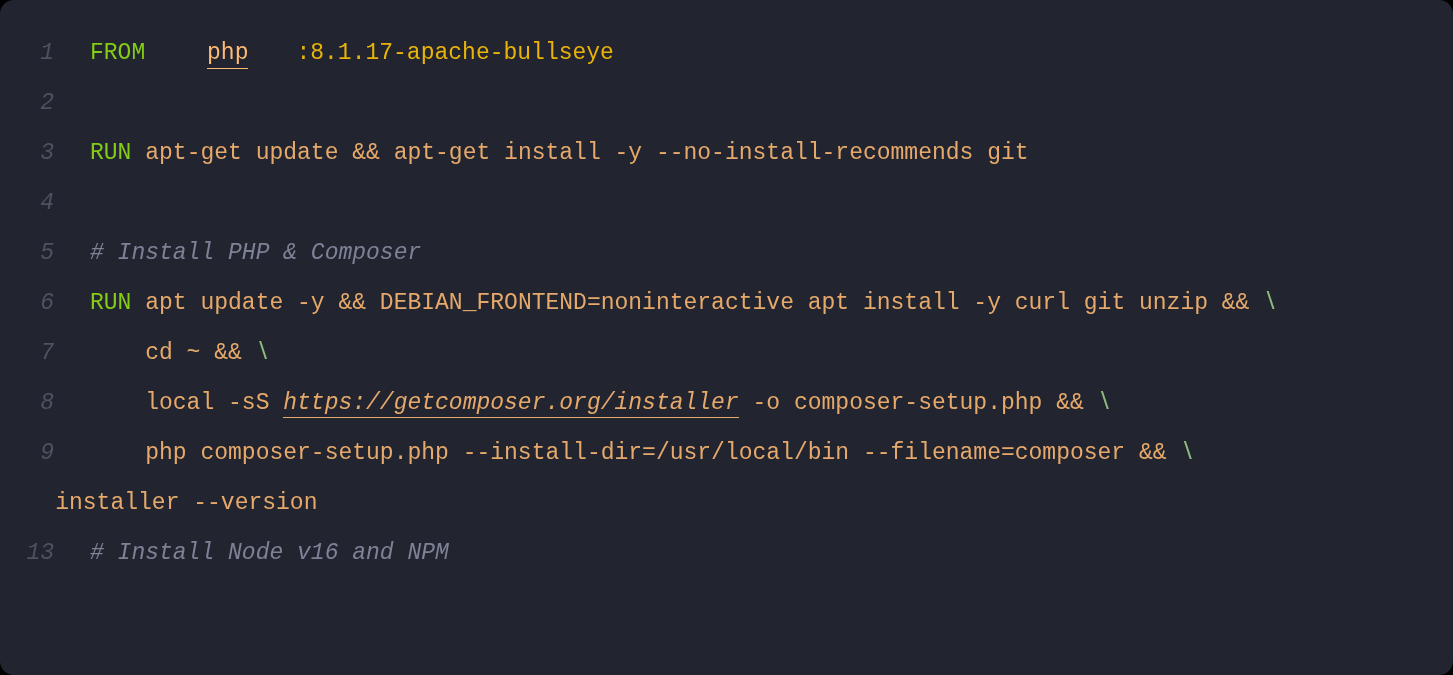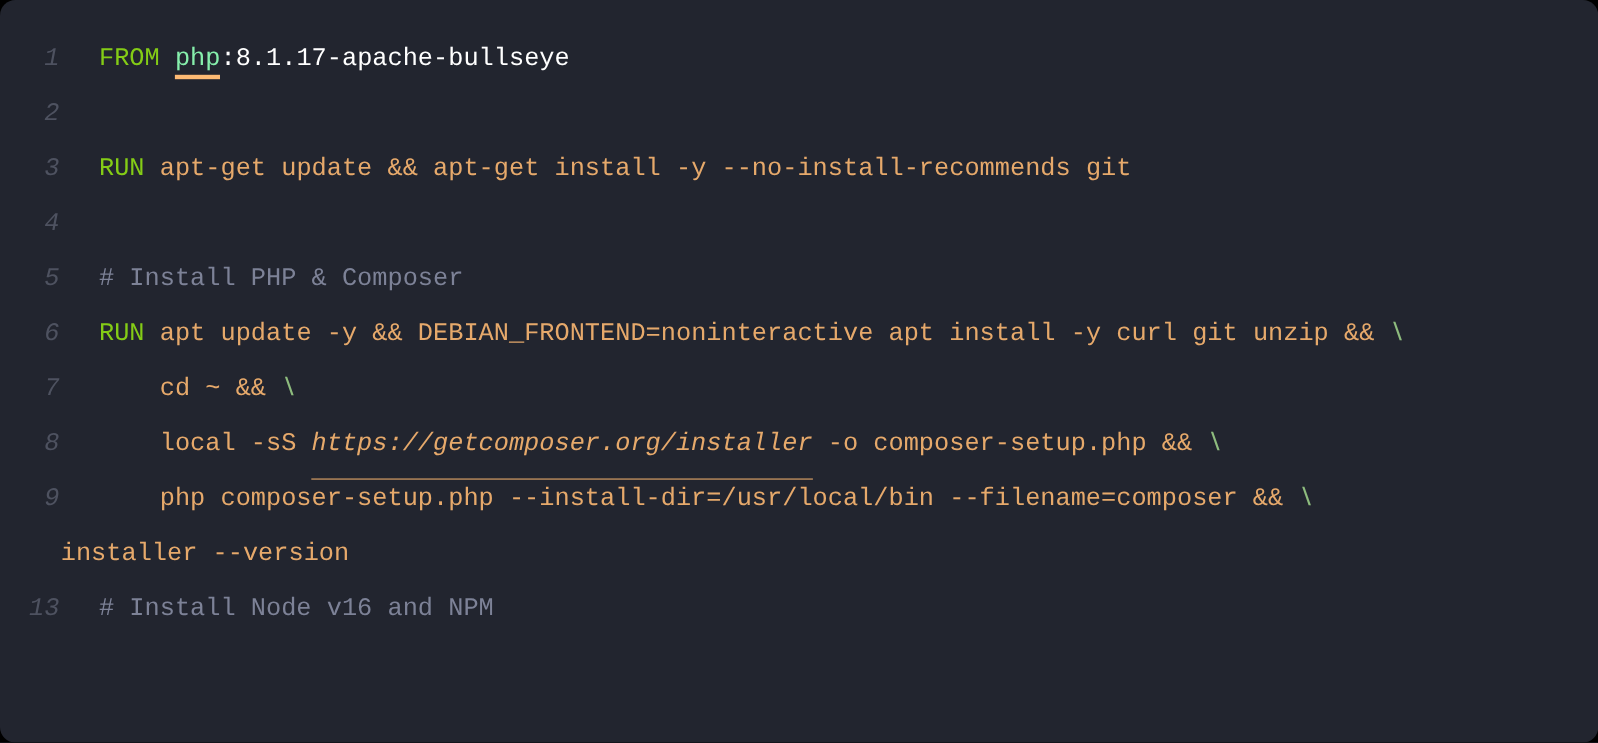--- a/index.html
+++ b/index.html
@@ -37,33 +37,33 @@
     color: #4e5260;
     font-style: italic;
     user-select: none;
     flex-shrink: 0;
   }
   .code {
     flex: 1;
   }
   .tok-keyword { color: #84cc16; }
   .tok-link {
-    color: #86efac;
+    color: #fdba74;
     padding-bottom: 2px;
-    border-bottom: 4px solid #fdba74;
+    border-bottom: 1px solid #fdba74;
   }
-  .tok-plain { color: #ffffff; }
+  .tok-plain { color: #eab308; margin-left: 48px; }
   .tok-arg { color: #e6a96b; }
   .tok-cont { color: #8ebc7e; font-style: italic; }
-  .tok-comment { color: #7d8297; }
+  .tok-comment { color: #7d8297; font-style: italic; }
   .tok-url {
     color: #e6a96b;
     font-style: italic;
     border-bottom: 1px solid #e6a96b;
-    padding-bottom: 19px;
+    padding-bottom: 1px;
   }
 </style>
 </head>
 <body>
 
 <div class="editor" id="editor-root">
     <div class="line"><div class="gutter">1</div><div class="code"><span class="tok-keyword">FROM</span><span class="tok-plain"> </span><span class="tok-link">php</span><span class="tok-plain">:8.1.17-apache-bullseye</span></div></div>
     <div class="line"><div class="gutter">2</div><div class="code"></div></div>
     <div class="line"><div class="gutter">3</div><div class="code"><span class="tok-keyword">RUN</span><span class="tok-arg"> apt-get update &amp;&amp; apt-get install -y --no-install-recommends git</span></div></div>
     <div class="line"><div class="gutter">4</div><div class="code"></div></div>

